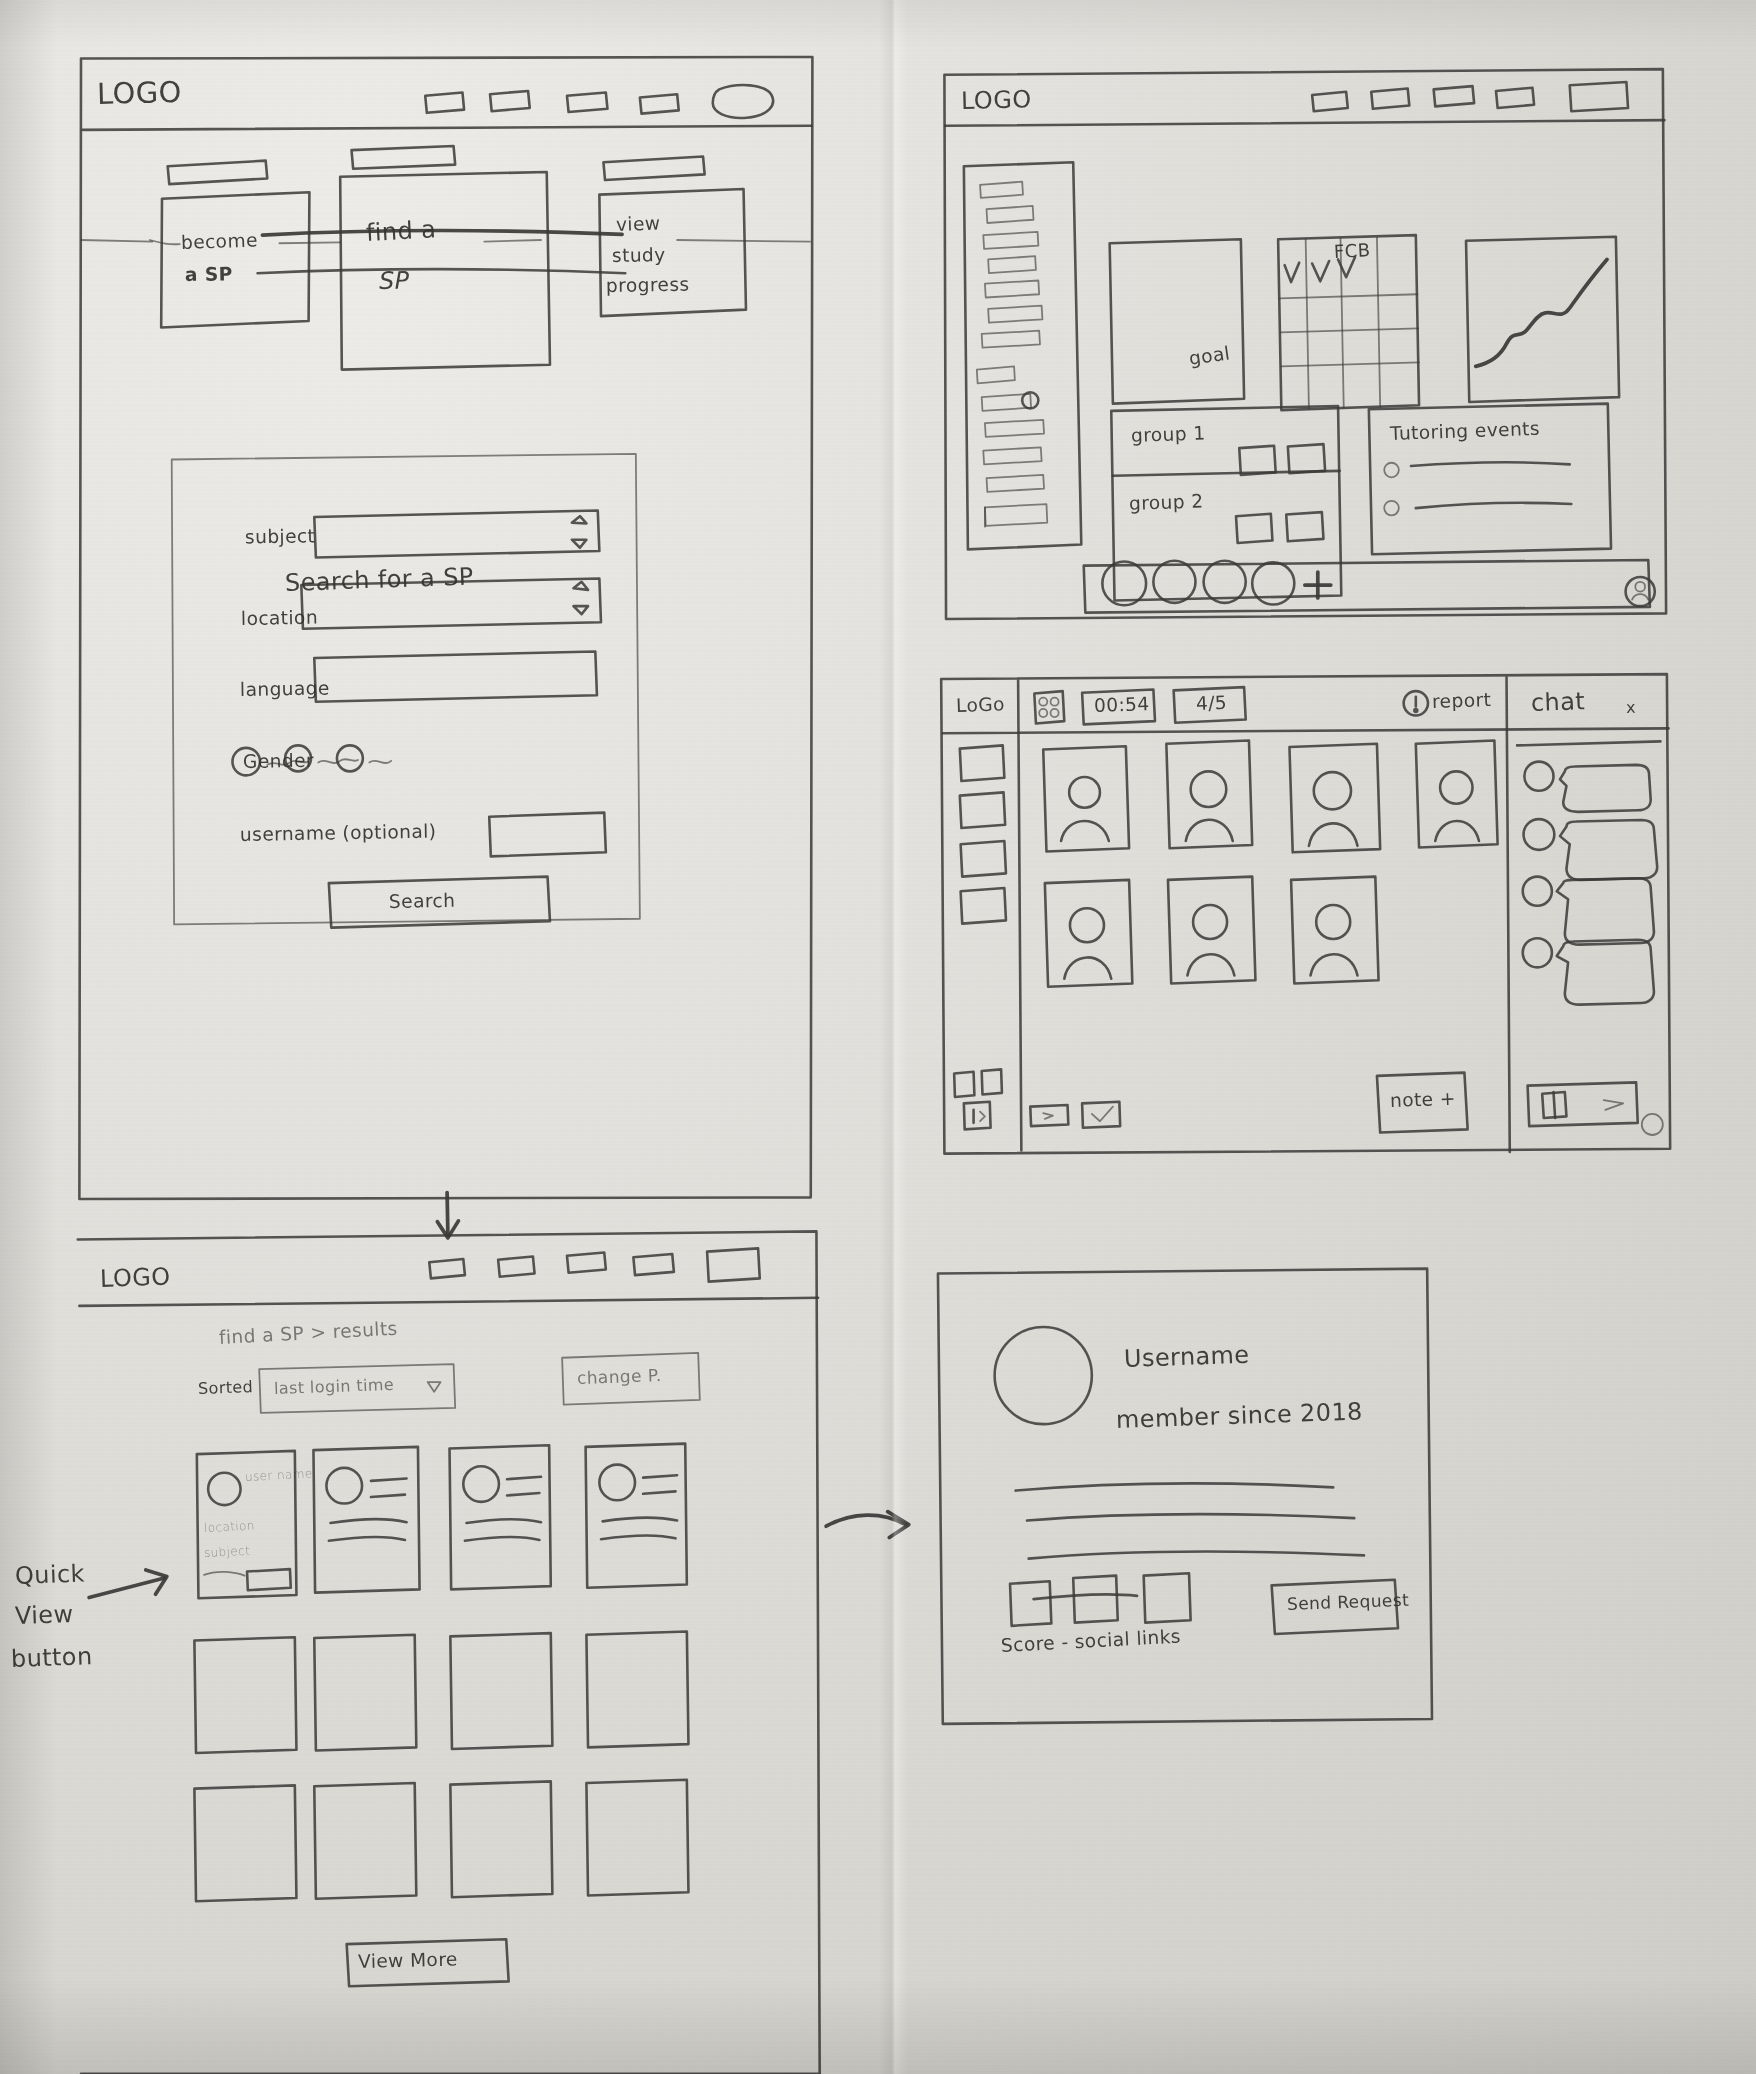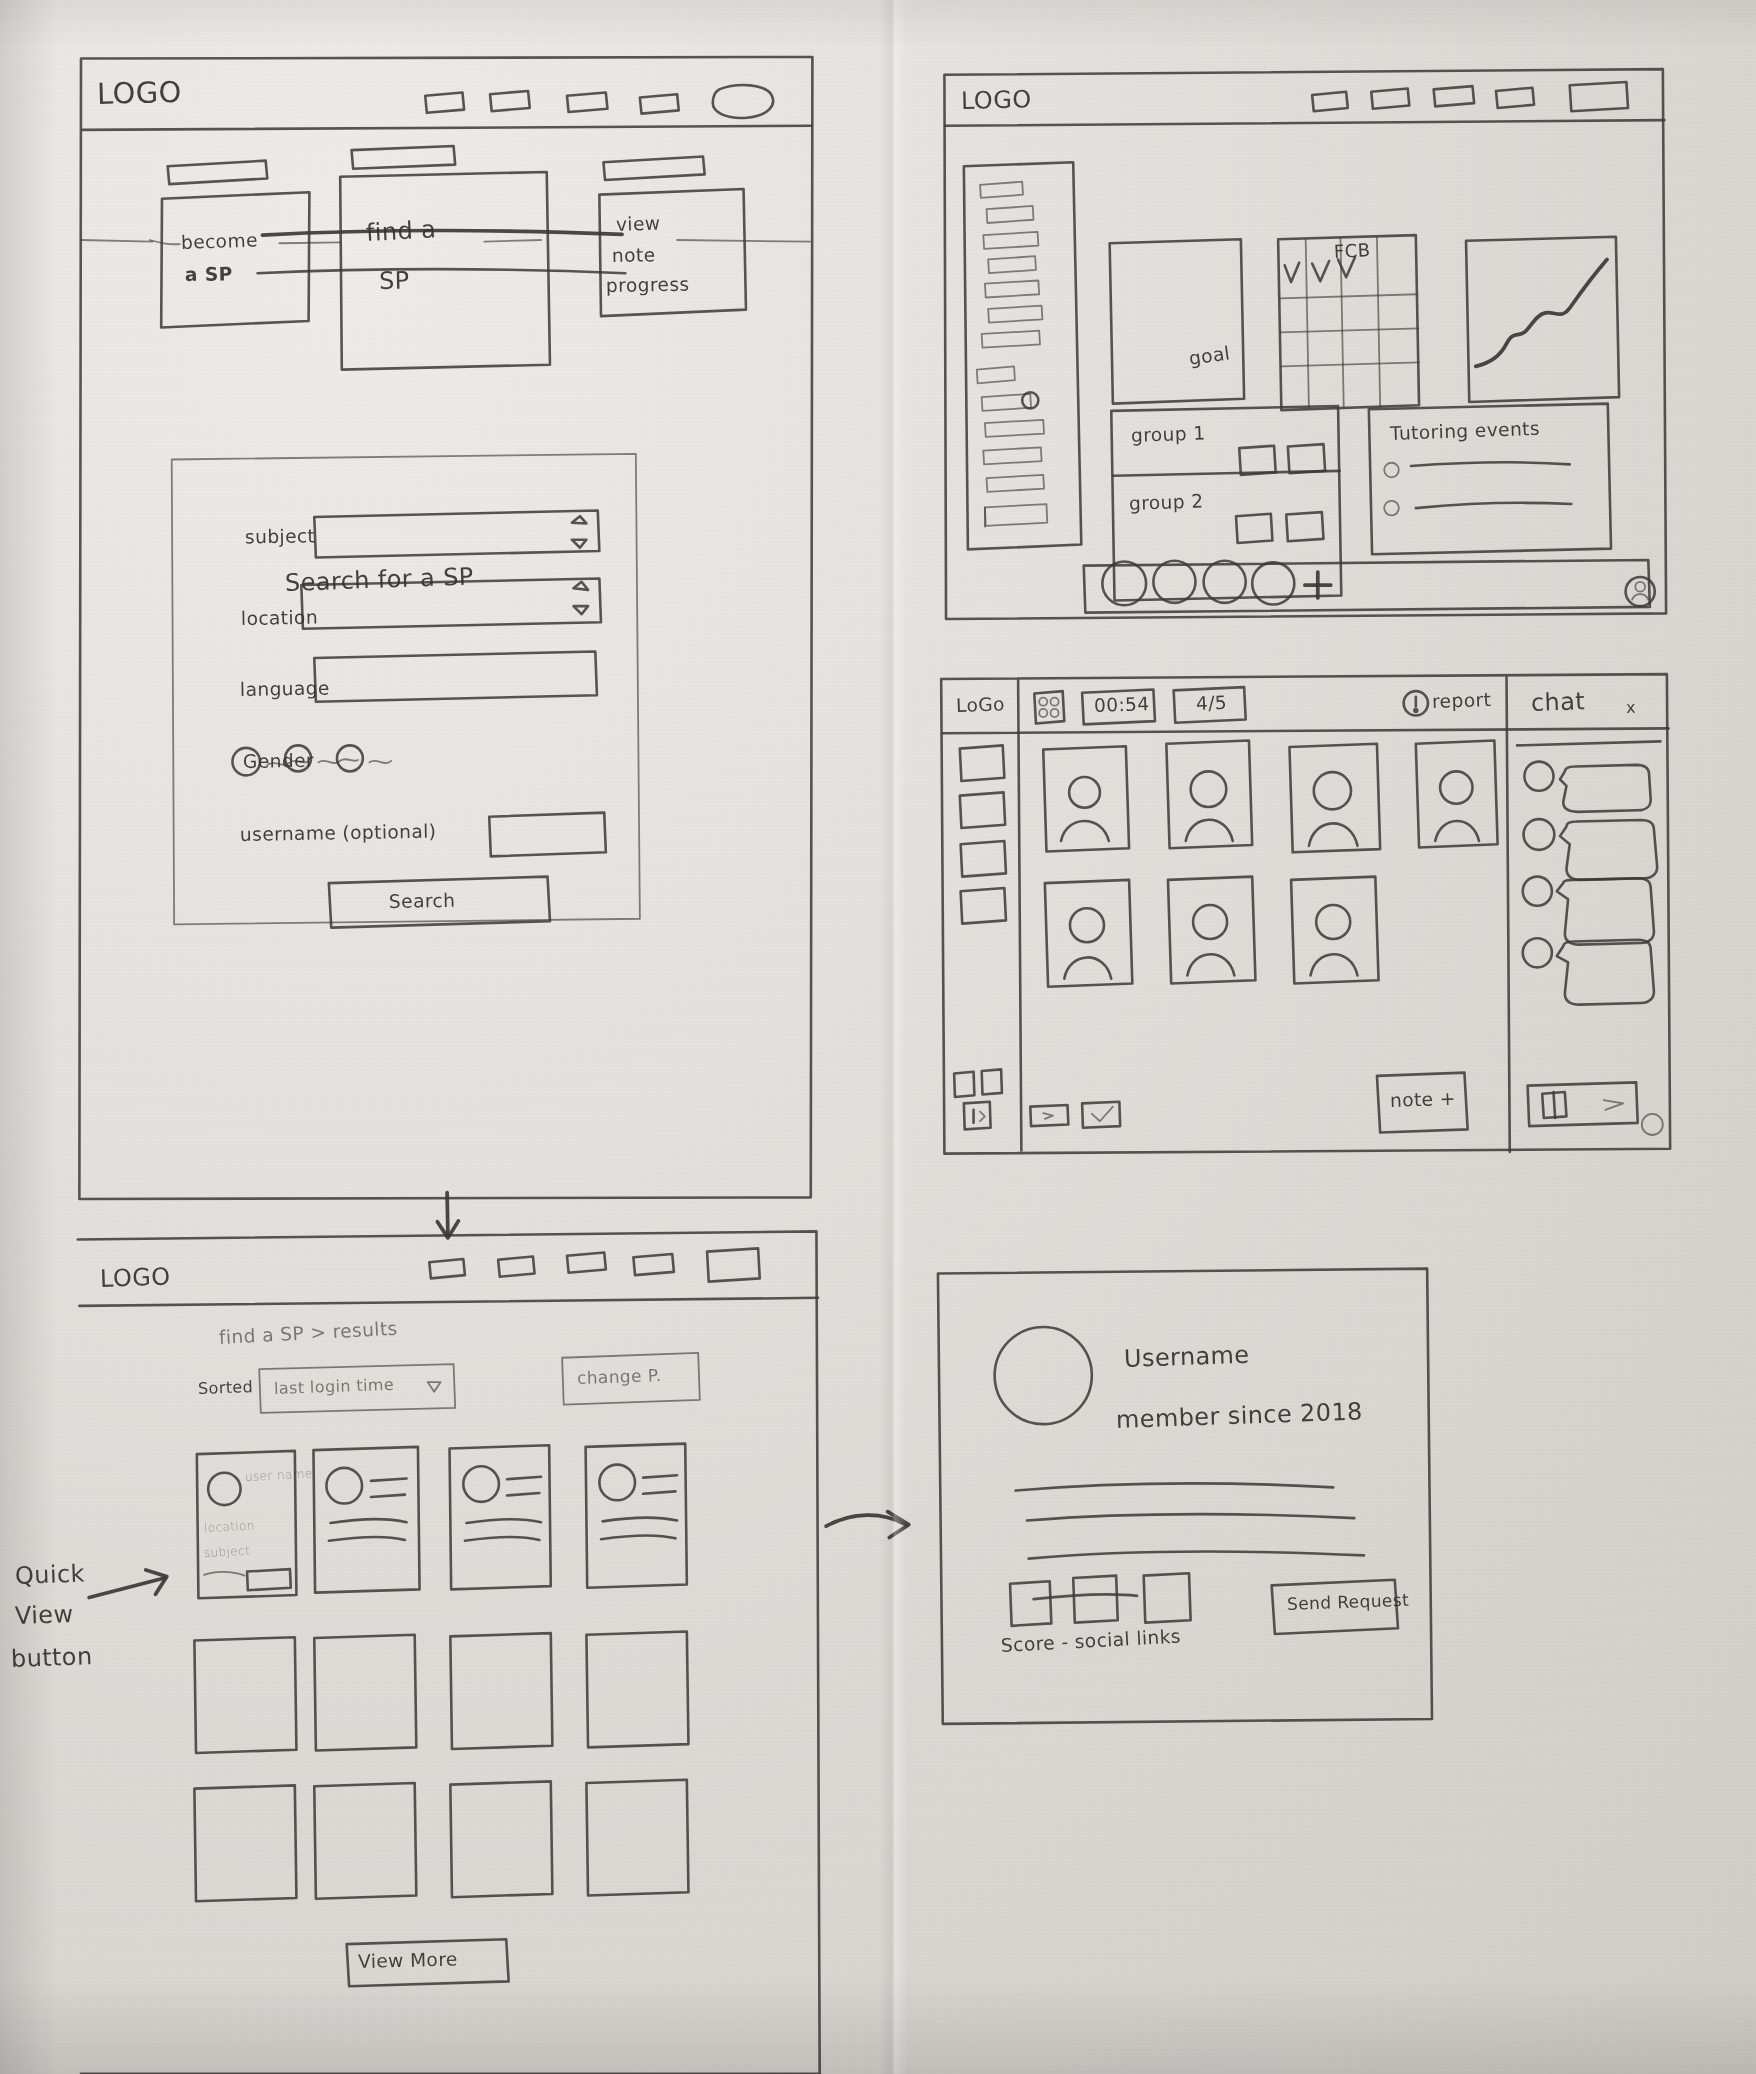--- a/index.html
+++ b/index.html
@@ -417,24 +417,24 @@
     <path class="ln bold" d="M1096,1866 L1122,1882 L1098,1898"></path>
   </g>
 </svg>
 
 <div class="hw xl" style="left:97px;top:77px;transform:rotate(-1.5deg);">LOGO</div>
 
 <div class="hw md" style="left:181px;top:232px;transform:rotate(-2deg);">become</div>
 <div class="hw md" style="left:185px;top:264px;transform:rotate(-1deg);font-weight:bold;">a SP</div>
 
 <div class="hw lg" style="left:366px;top:219px;transform:rotate(-3deg);">find a</div>
-<div class="hw lg" style="left:379px;top:267px;transform:rotate(-1deg);">SP</div>
+<div class="hw lg" style="left:379px;top:267px;transform:rotate(-1deg);font-style:italic;">SP</div>
 
 <div class="hw md" style="left:616px;top:214px;transform:rotate(-2deg);">view</div>
-<div class="hw md" style="left:612px;top:245px;transform:rotate(-1deg);">note</div>
+<div class="hw md" style="left:612px;top:245px;transform:rotate(-1deg);">study</div>
 <div class="hw md" style="left:606px;top:275px;transform:rotate(-1deg);">progress</div>
 
 <div class="hw lg" style="left:285px;top:569px;transform:rotate(-2deg);">Search for a SP</div>
 
 <div class="hw md" style="left:245px;top:523px;transform:translateY(-50%) rotate(-1deg);top:537px;">subject</div>
 <div class="hw md" style="left:241px;top:608px;transform:rotate(-1deg);">location</div>
 <div class="hw md" style="left:240px;top:679px;transform:rotate(-1deg);">language</div>
 <div class="hw md" style="left:243px;top:751px;transform:rotate(-1deg);">Gender</div>
 <div class="hw md" style="left:240px;top:824px;transform:rotate(-1deg);">username (optional)</div>
 <div class="hw md" style="left:389px;top:891px;transform:rotate(-1deg);">Search</div>

